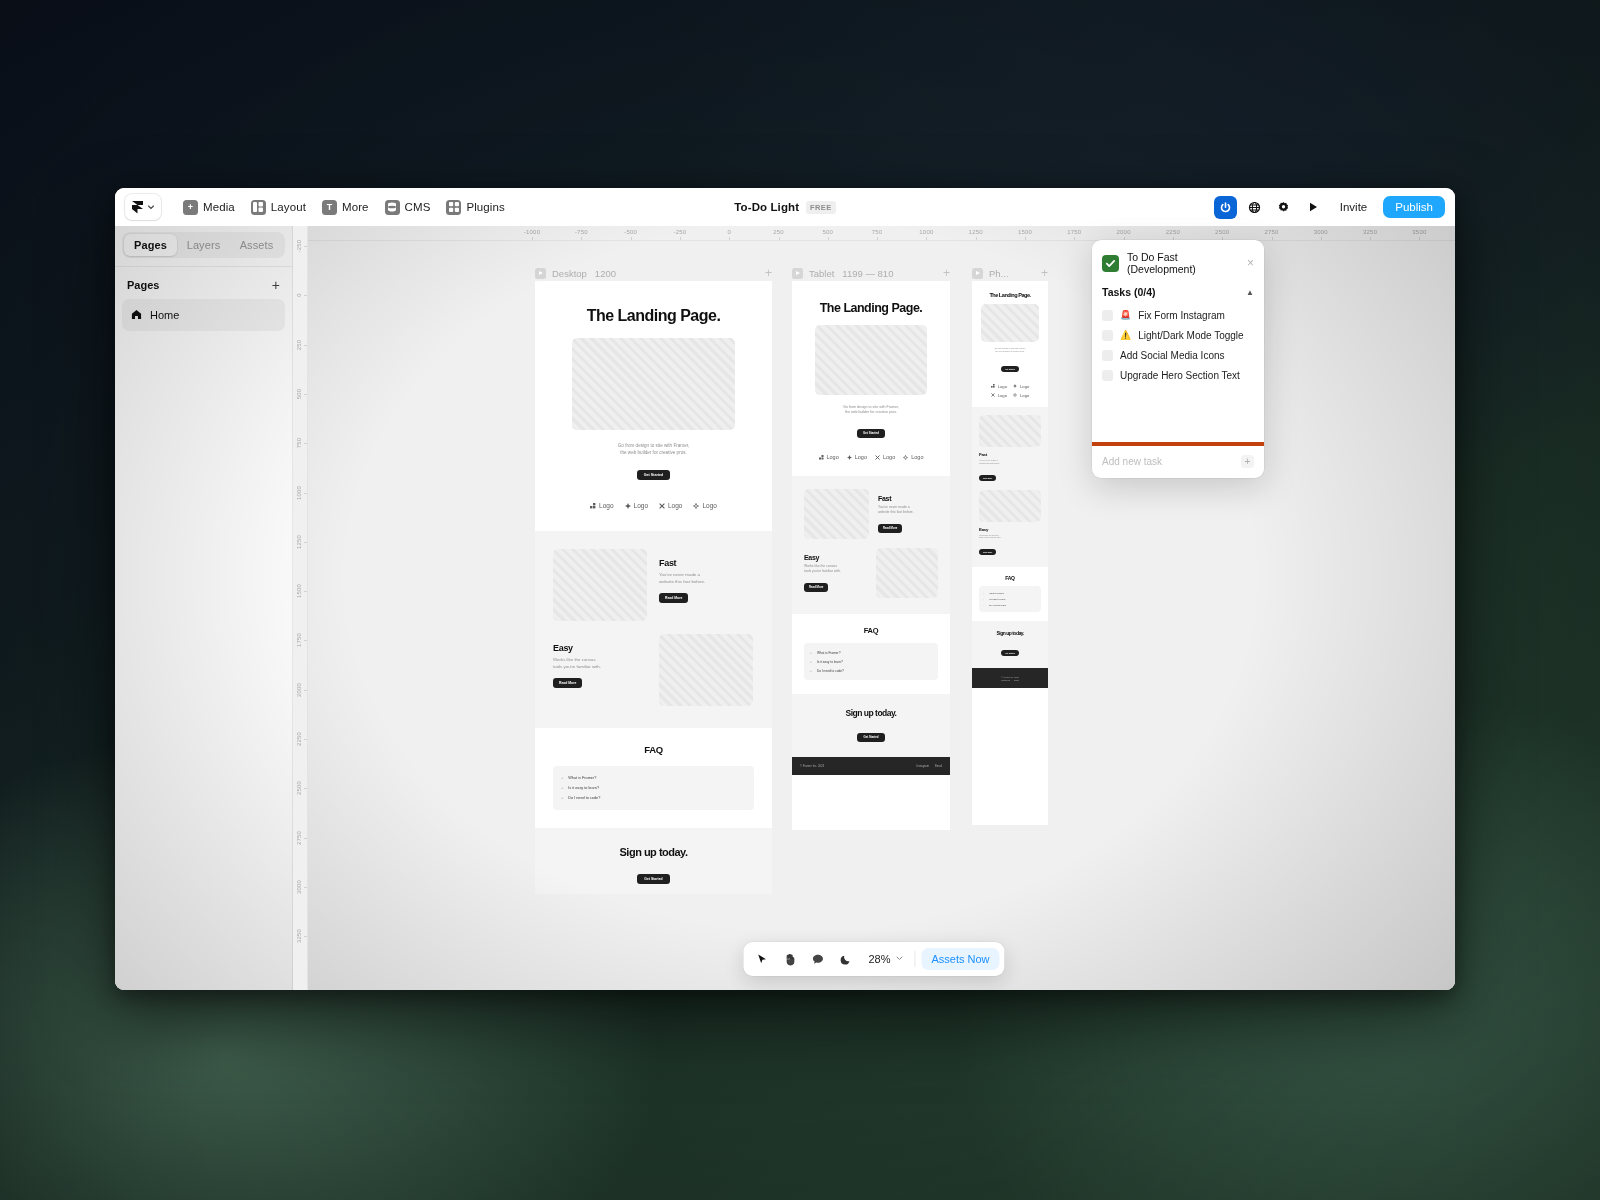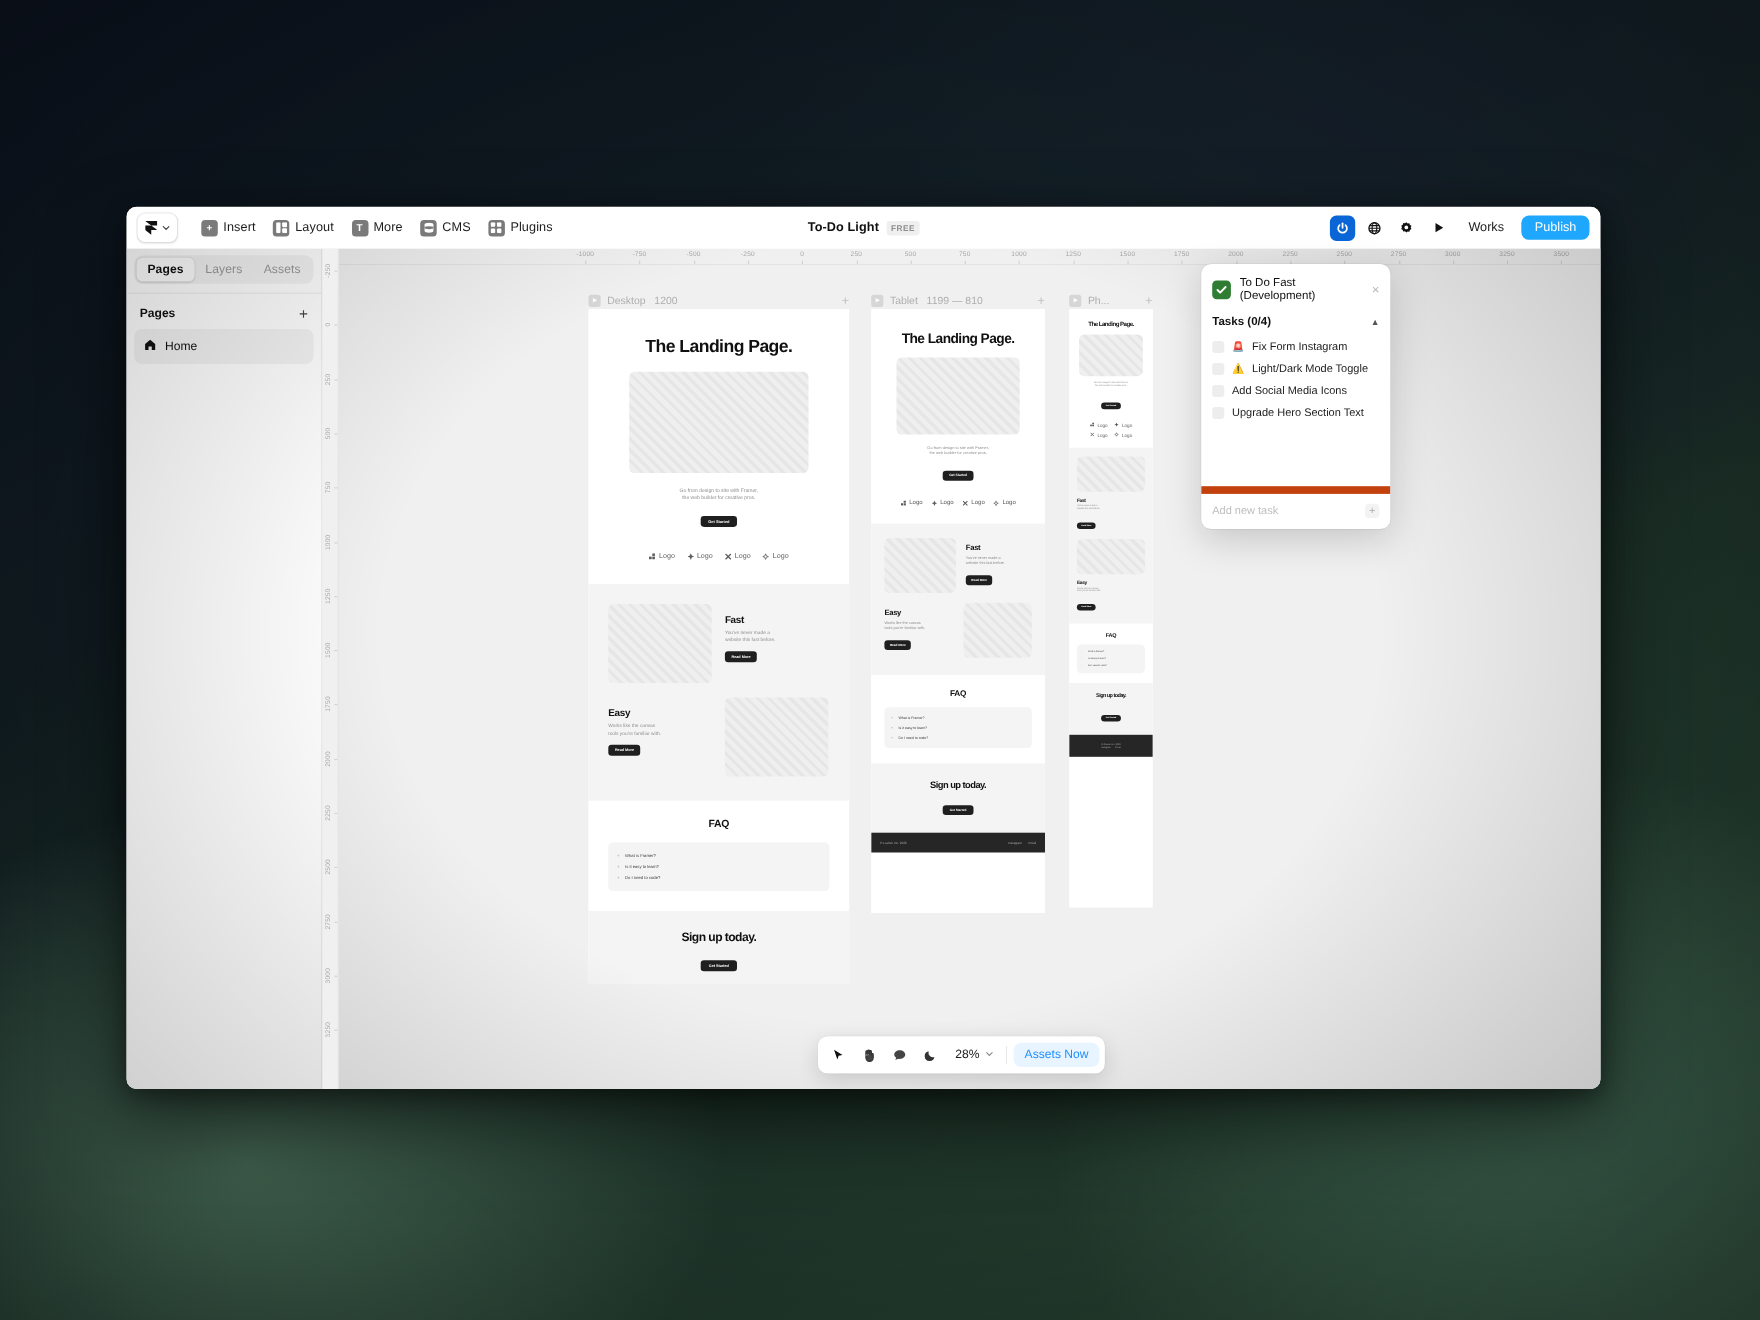--- a/index.html
+++ b/index.html
@@ -203,21 +203,21 @@
     display: flex; align-items: center; gap: 7px; padding: 4px 0 5px 0;
   }
   .task-cb {
     width: 11px; height: 11px; border-radius: 3px; background: #ededed;
     flex: 0 0 11px; cursor: pointer;
   }
   .task-emoji { font-size: 9px; line-height: 1; }
   .task-label { font-size: 10px; color: #1c1c1c; white-space: nowrap; }
   .todo-spacer { height: 56px; }
   .todo-foot {
-    border-top: 7px solid #c2410c; display: flex; align-items: center;
+    border-top: 4px solid #c2410c; display: flex; align-items: center;
     padding: 9px 10px 10px 10px; gap: 6px;
   }
   .todo-input { font-size: 10px; color: #bdbdbd; flex: 1; }
   .todo-add {
     width: 13px; height: 13px; border-radius: 3.5px; background: #f3f3f3;
     display: flex; align-items: center; justify-content: center;
     color: #adadad; font-size: 10px; line-height: 1; cursor: pointer; flex:0 0 13px;
   }
 
   
@@ -256,21 +256,21 @@
       </span>
       <span>
         <svg width="8" height="8" viewBox="0 0 8 8">
             <path d="M1.5 3l2.5 2.5L6.5 3" stroke="#444" stroke-width="1.1" fill="none" stroke-linecap="round"></path>
           </svg>
       </span>
     </div>
 
     <div class="tb-item">
       <span class="tb-ico">+</span>
-      <span>Insert</span>
+      <span>Media</span>
     </div>
     <div class="tb-item">
       <span class="tb-ico">
         <svg width="10" height="10" viewBox="0 0 10 10">
             <rect x="0" y="0" width="4" height="10" rx="1" fill="#fff"></rect>
             <rect x="5.5" y="0" width="4.5" height="4.5" rx="1" fill="#fff"></rect>
             <rect x="5.5" y="5.5" width="4.5" height="4.5" rx="1" fill="#fff"></rect>
           </svg>
       </span>
       <span>Layout</span>
@@ -324,21 +324,21 @@
         <svg width="13" height="13" viewBox="0 0 14 14">
             <path d="M7 1.2l1.3 1.1 1.7-.3.5 1.7 1.5.9-.7 1.6.7 1.6-1.5.9-.5 1.7-1.7-.3L7 11.2 5.7 10l-1.7.3-.5-1.7L2 7.7l.7-1.6L2 4.5l1.5-.9.5-1.7 1.7.3L7 1.2z" fill="#111"></path>
             <circle cx="7" cy="6.2" r="1.8" fill="#fff"></circle>
           </svg>
       </div>
       <div class="rbtn">
         <svg width="12" height="12" viewBox="0 0 12 12">
             <path d="M3 1.8l7 4.2-7 4.2V1.8z" fill="#111"></path>
           </svg>
       </div>
-      <div class="invite-btn">Works</div>
+      <div class="invite-btn">Invite</div>
       <div class="publish-btn">Publish</div>
     </div>
   </div>
 
   <div class="body-row">
 
     <div class="left-panel">
       <div class="seg">
         <div class="seg-item on">Pages</div>
         <div class="seg-item">Layers</div>

